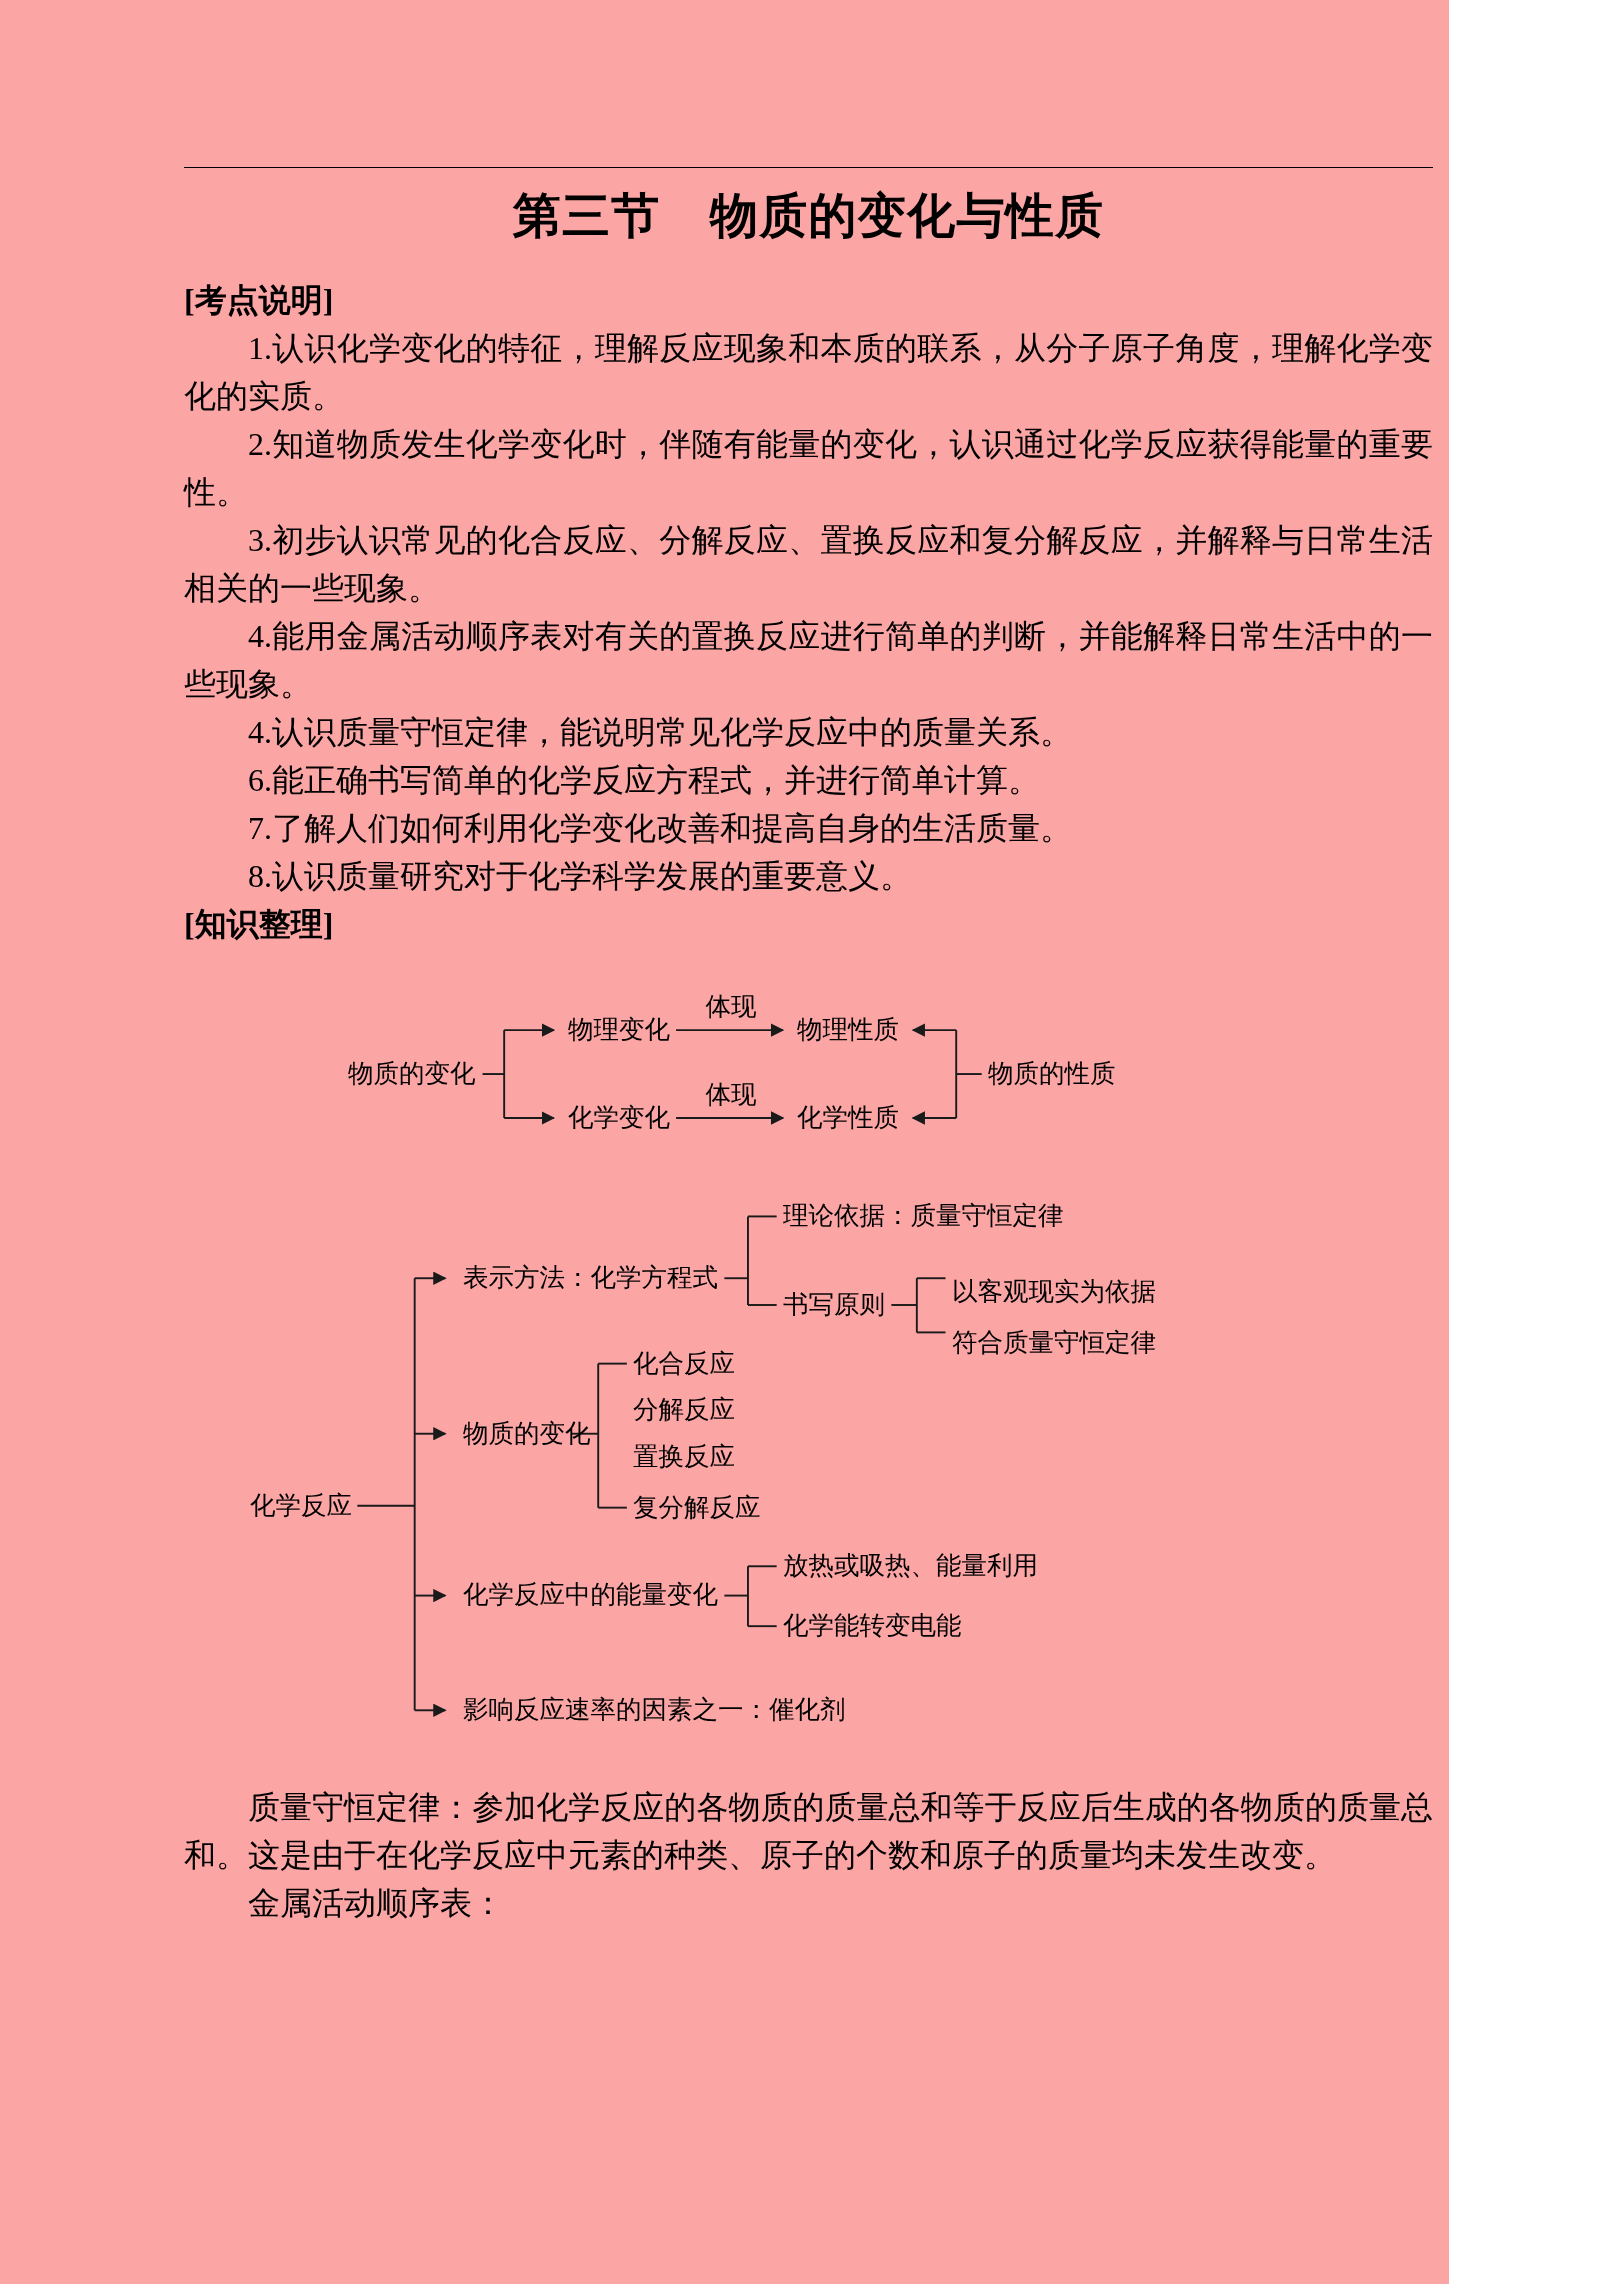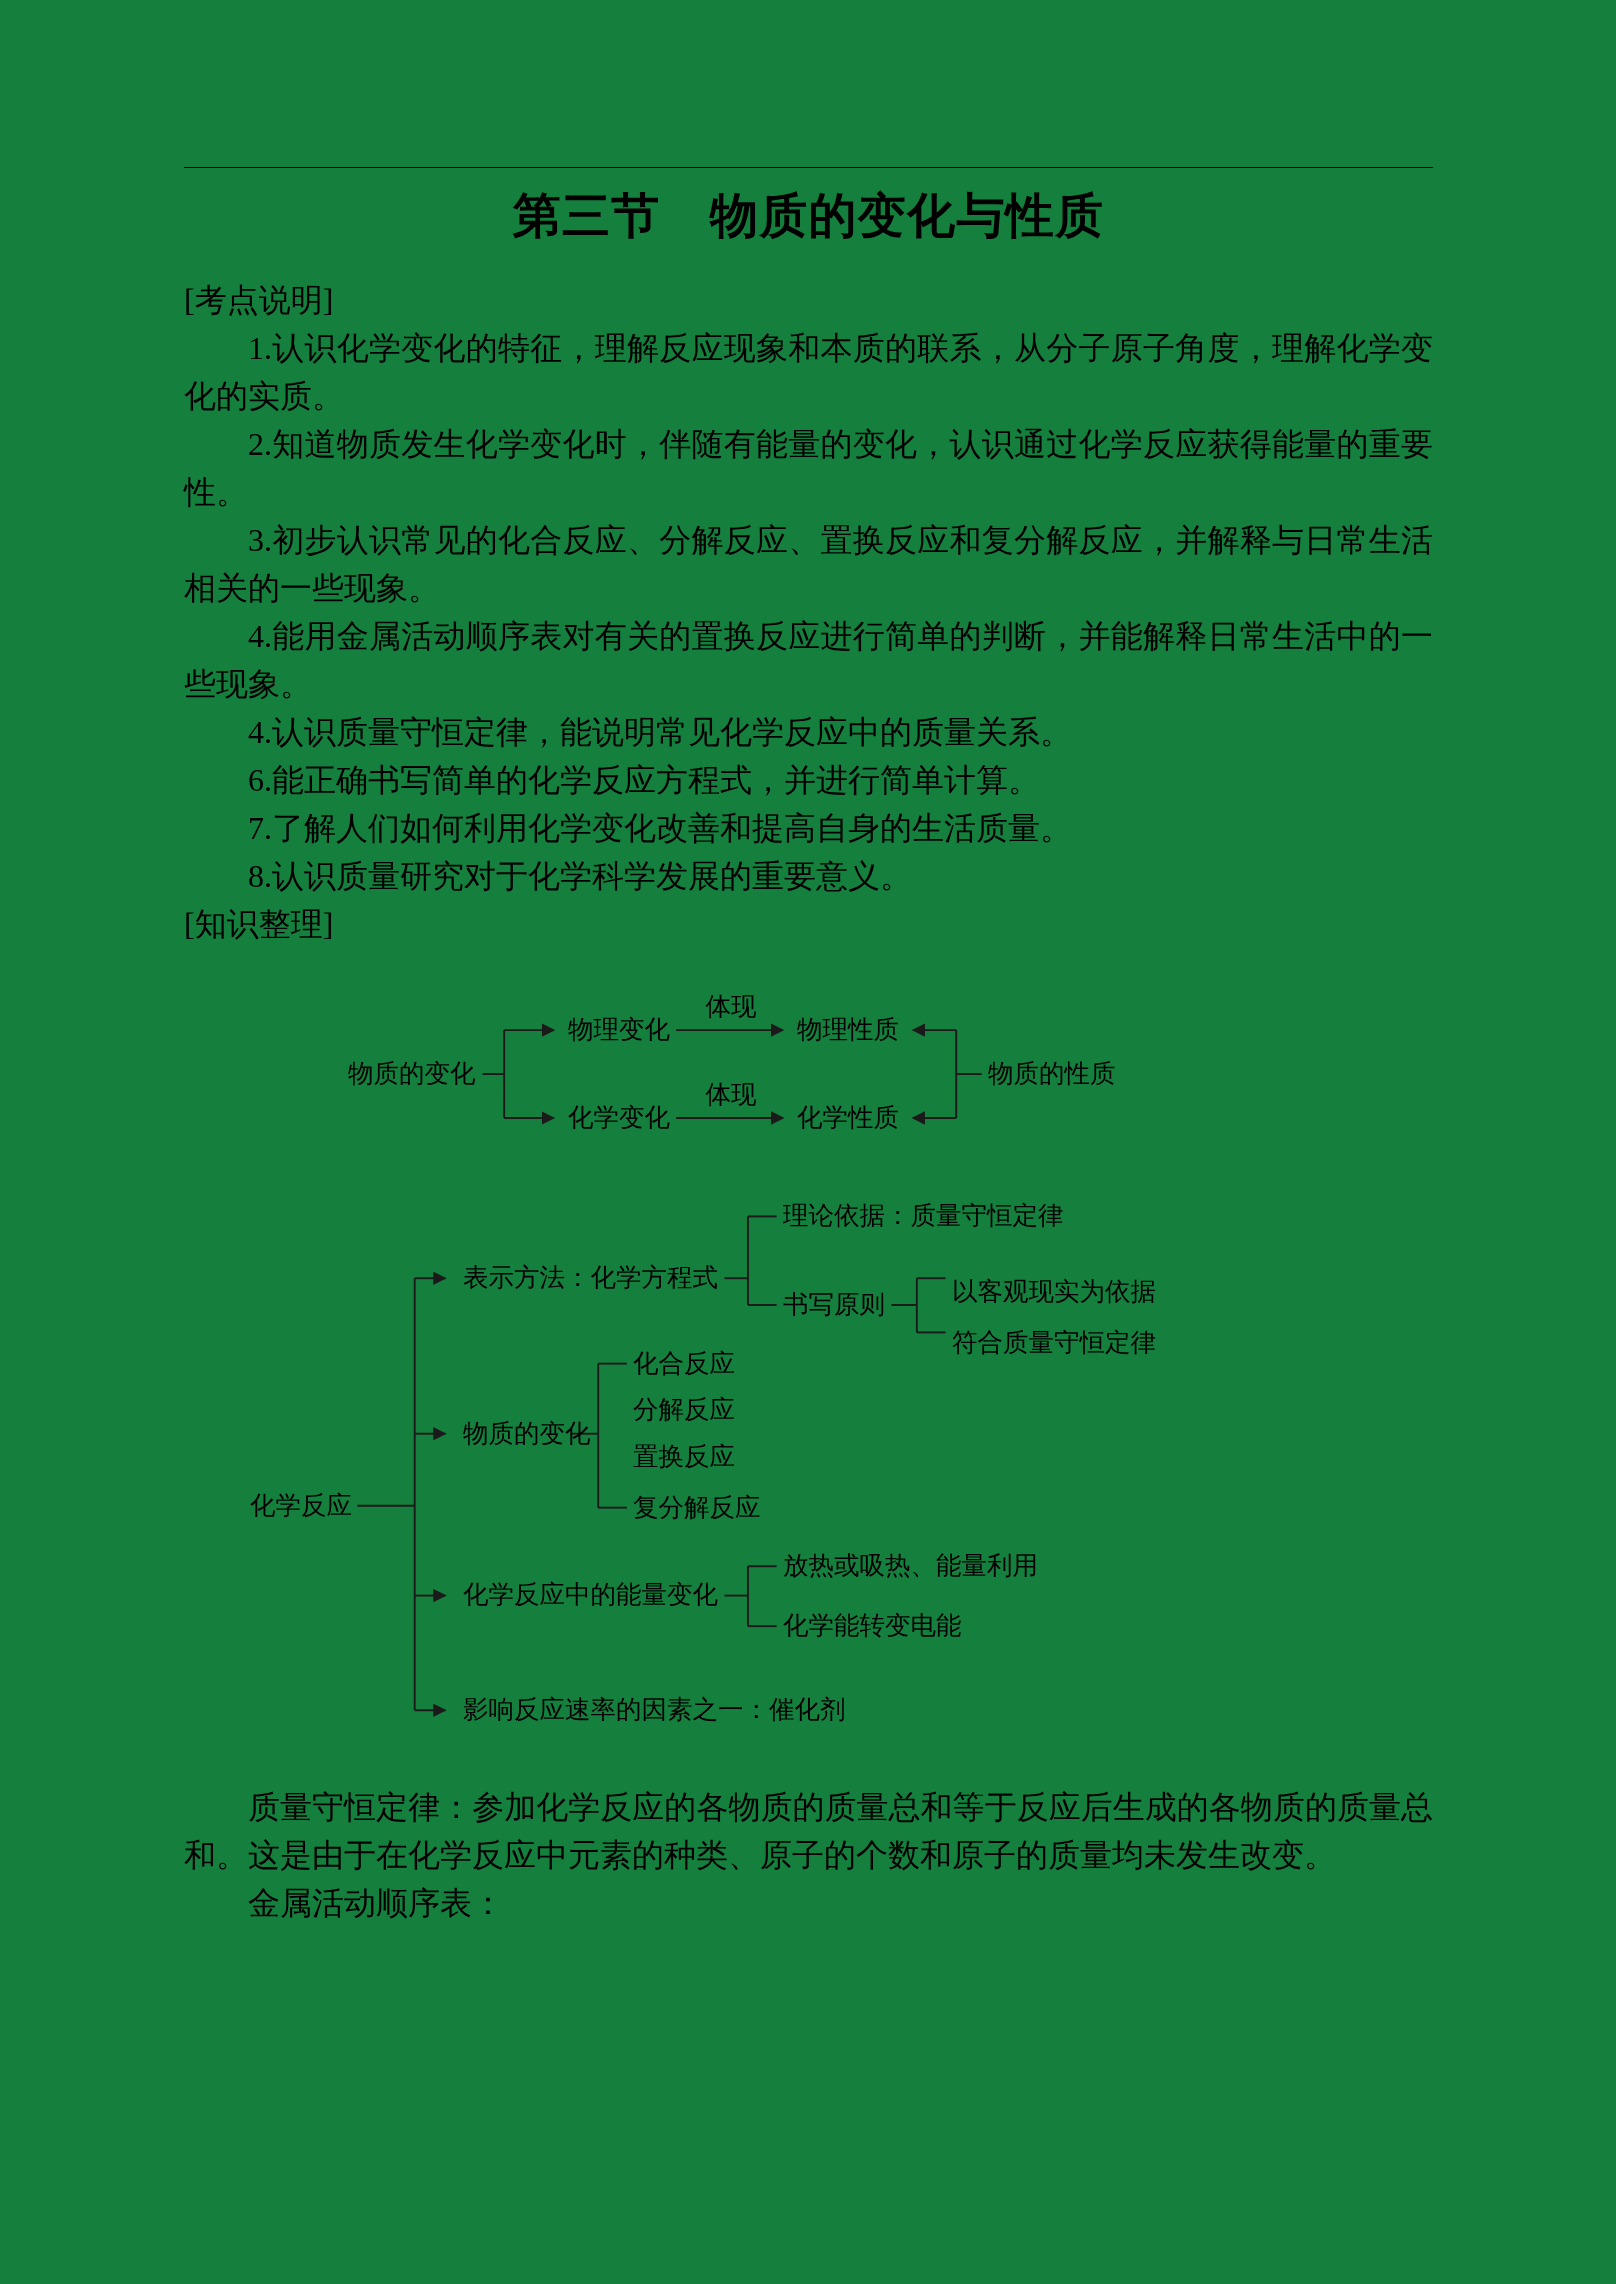--- a/index.html
+++ b/index.html
@@ -4,23 +4,23 @@
 <style>
   * { box-sizing: border-box; }
   html, body { margin: 0; padding: 0; }
   body {
     background: #ffffff;
     font-family: "Liberation Serif", "DejaVu Serif", serif;
     color: #000000;
   }
   .page {
     position: relative;
-    width: 1616px;
+    width: 1449px;
     height: 2284px;
-    background: #15803d;
+    background: #fca5a5;
     overflow: hidden;
   }
   .content {
     margin-left: 184px;
     width: 1249px;
   }
   .top-rule {
     margin-top: 167px;
     border-top: 1.9px solid #000000;
     height: 0;
@@ -31,20 +31,21 @@
     font-weight: bold;
     font-size: 48px;
     line-height: 71px;
     text-align: center;
     letter-spacing: 1.3px;
   }
   .section-header {
     margin: 0;
     font-size: 32px;
     line-height: 48px;
+    font-weight: bold;
   }
   .section-header.first { margin-top: 25.5px; }
   .body-para {
     margin: 0;
     font-size: 32px;
     line-height: 48px;
     text-align: justify;
   }
   .indent { text-indent: 64px; }
 

